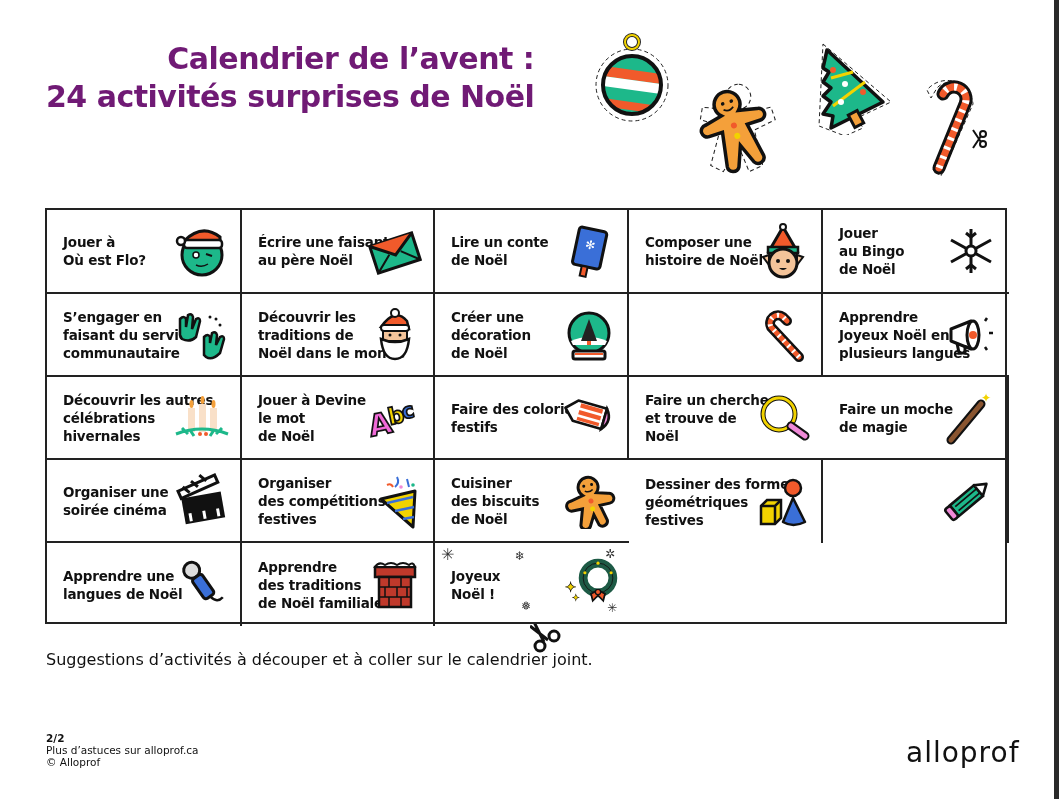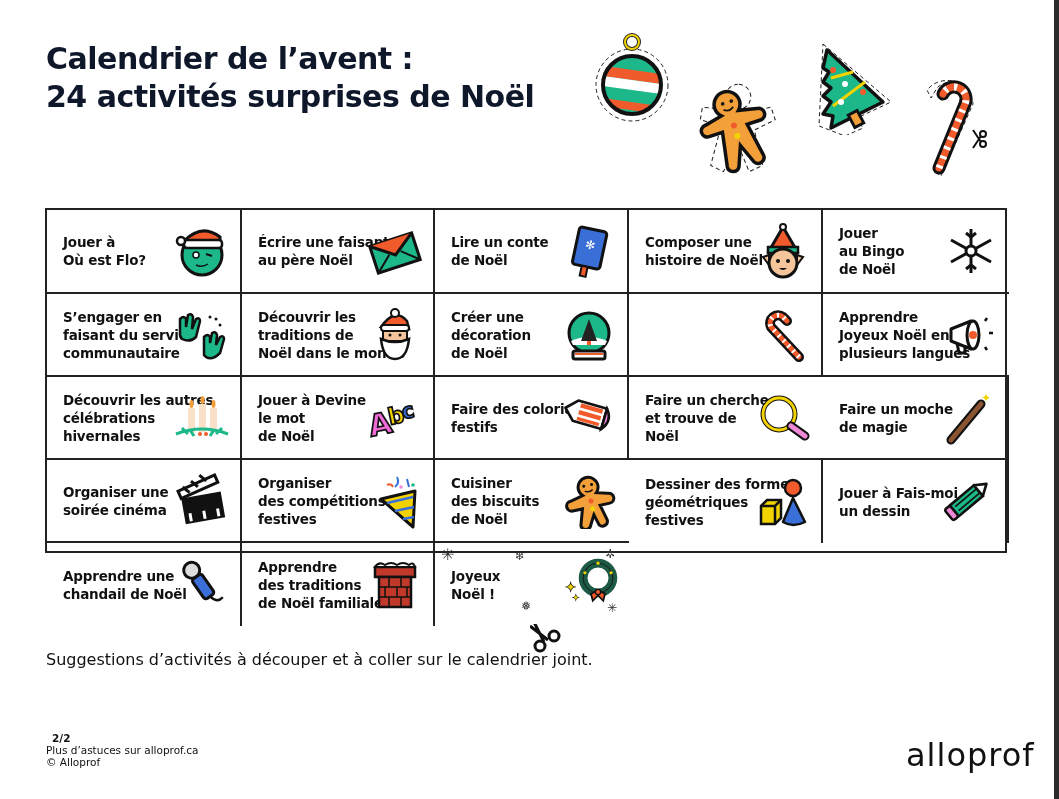--- a/index.html
+++ b/index.html
@@ -1,36 +1,36 @@
 <!DOCTYPE html>
 <html><head>
 <meta charset="utf-8">
 <style>
   html, body { margin:0; padding:0; }
   body { width:1059px; height:799px; background:#ffffff; position:relative; overflow:hidden;
          font-family:"DejaVu Sans", "Liberation Sans", sans-serif; color:#111; }
   .right-strip { position:absolute; left:1054px; top:0; width:5px; height:799px; background:#2a2a2a; }
-  .title { position:absolute; left:46px; top:40px; font-weight:bold; font-size:30px; line-height:38px; letter-spacing:-0.5px; color:#0f172a; }
+  .title { position:absolute; left:46px; top:40px; font-weight:bold; font-size:30px; line-height:38px; letter-spacing:-0.5px; color:#701a75;text-align:right; }
   .title div { white-space:nowrap; }
   .sticker { position:absolute; }
-  .grid { position:absolute; left:45px; top:208px; width:962px; height:345px;
+  .grid { position:absolute; left:45px; top:208px; width:962px; height:416px;
           display:grid; grid-template-columns:195px 193px 194px 194px 186px;
           grid-template-rows:84px 83px 83px 83px 83px;
           border:2px solid #222; box-sizing:border-box; }
   .cell { position:relative; border-right:2px solid #222; border-bottom:2px solid #222; box-sizing:border-box; }
   .cell.lastcol { border-right:none; }
   .cell.lastrow { border-bottom:none; }
   .cell-text { position:absolute; left:16px; top:50%; transform:translateY(-50%);
                font-weight:bold; font-size:13.5px; line-height:18px; white-space:pre-line; color:#111; letter-spacing:-0.2px; }
   .cell-icon { position:absolute; right:10px; top:50%; transform:translateY(-50%); width:56px; height:56px; }
   .caption { position:absolute; left:46px; top:650px; font-size:16px; color:#111; }
   .scissors-bottom { position:absolute; left:530px; top:624px; }
   .footer { position:absolute; left:46px; top:732px; font-size:10.5px; line-height:12px; color:#111; }
-  .footer .page { font-weight:bold;margin-left:6px; }
-  .logo { position:absolute; left:906px; top:736px; font-size:32px; letter-spacing:1px; color:#111; font-family:"DejaVu Sans", sans-serif; }
+  .footer .page { font-weight:bold; }
+  .logo { position:absolute; left:906px; top:736px; font-size:28px; letter-spacing:1px; color:#111; font-family:"DejaVu Sans", sans-serif; }
 </style>
 </head>
 <body>
 
 <div class="right-strip"></div>
 
 <div class="title">
   <div>Calendrier de l’avent :</div>
   <div>24 activités surprises de Noël</div>
 </div>
@@ -309,34 +309,32 @@
 géométriques
 festives</div>
       <div class="cell-icon"><svg viewBox="0 0 56 56">
           <circle cx="38" cy="14" r="8" fill="#f15a2b" stroke="#111" stroke-width="2.5"></circle>
           <path d="M6 32 L12 26 L26 26 L26 44 L20 50 L6 50 Z" fill="#f2d300" stroke="#111" stroke-width="2.5"></path>
           <path d="M6 32 L20 32 L26 26 M20 32 L20 50" stroke="#111" stroke-width="2.5" fill="none"></path>
           <path d="M38 24 L50 48 Q38 54 28 48 Z" fill="#3a6fd8" stroke="#111" stroke-width="2.5" stroke-linejoin="round"></path>
         </svg></div>
     </div>
     <div class="cell lastrow">
-      <div class="cell-text">Jouer à Fais-moi
-un dessin</div>
       <div class="cell-icon"><svg viewBox="0 0 64 56">
           <g transform="rotate(-40 32 28)">
             <rect x="10" y="20" width="36" height="16" fill="#1db88a" stroke="#111" stroke-width="3"></rect>
             <path d="M14 25 H46 M14 31 H46" stroke="#111" stroke-width="2"></path>
             <path d="M46 20 L58 28 L46 36 Z" fill="#fff" stroke="#111" stroke-width="3" stroke-linejoin="round"></path>
             <rect x="2" y="20" width="8" height="16" rx="3" fill="#f08ad8" stroke="#111" stroke-width="3"></rect>
           </g>
         </svg></div>
     </div>
     <div class="cell lastrow">
       <div class="cell-text">Apprendre une
-chandail de Noël</div>
+langues de Noël</div>
       <div class="cell-icon"><svg viewBox="0 0 56 56">
           <g transform="rotate(-35 28 28)">
             <circle cx="28" cy="10" r="8" fill="#ddd" stroke="#111" stroke-width="3"></circle>
             <rect x="22" y="18" width="12" height="24" rx="3" fill="#3a6fd8" stroke="#111" stroke-width="3"></rect>
             <path d="M28 42 Q30 52 38 50" fill="none" stroke="#111" stroke-width="2.5"></path>
           </g>
         </svg></div>
     </div>
     <div class="cell lastrow">
       <div class="cell-text">Apprendre

